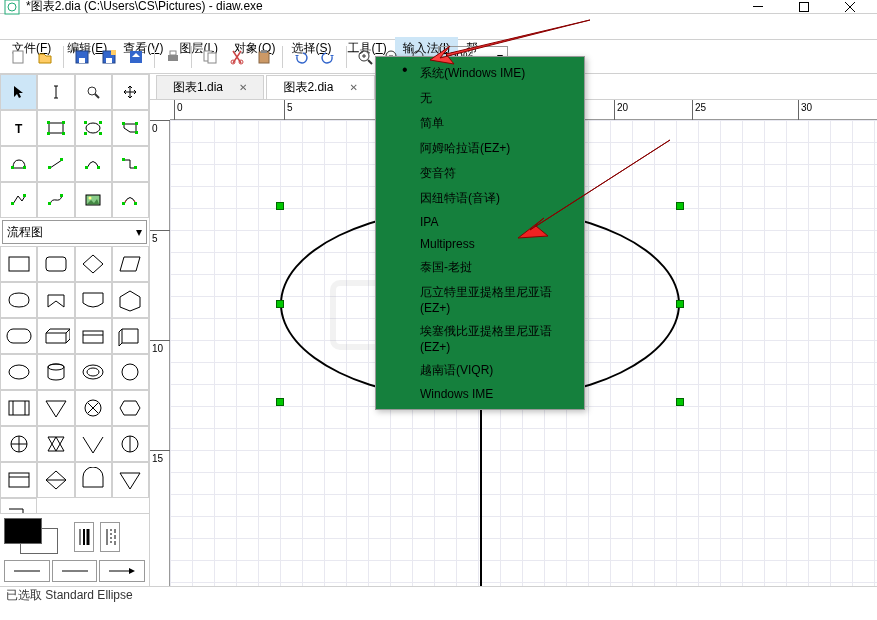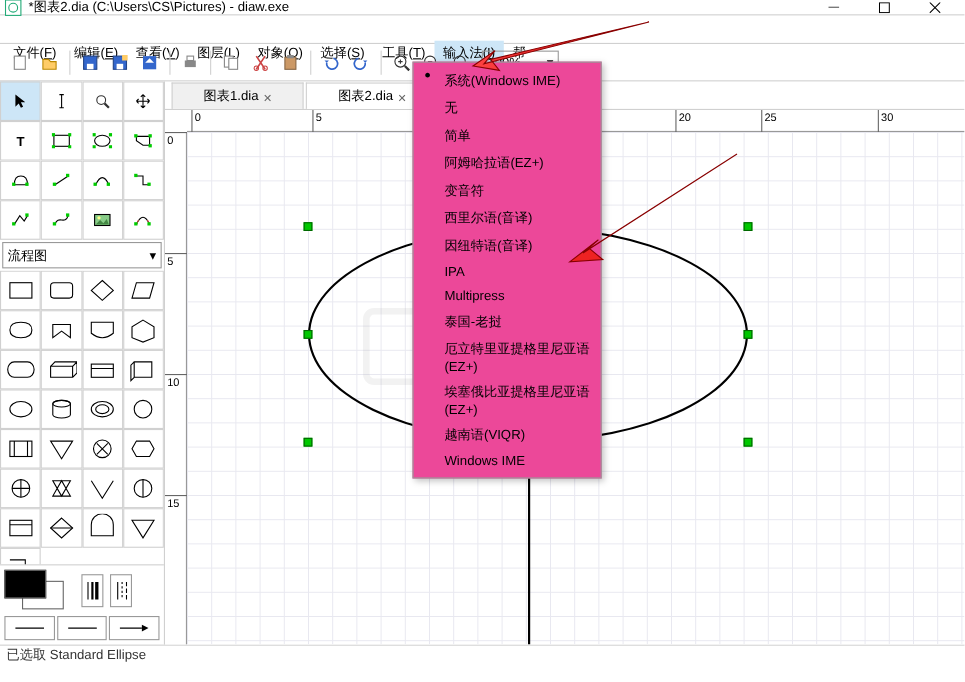--- a/index.html
+++ b/index.html
@@ -39,21 +39,21 @@
     .swatch .bg { width: 38px; height: 26px; background: #fff; border: 1px solid #666; position: absolute; left: 16px; top: 10px; }
     .swatch-wrap { position: relative; width: 56px; height: 38px; }
     .line-styles { display: flex; gap: 6px; margin-left: 8px; }
     .line-styles .ls { width: 20px; height: 30px; border: 1px solid #999; display: flex; align-items: center; justify-content: center; }
     
     .arrow-row { display: flex; gap: 2px; margin-top: 4px; }
     .arrow-row .ab { flex: 1; height: 22px; border: 1px solid #999; display: flex; align-items: center; justify-content: center; }
     
     .right-panel { flex: 1; display: flex; flex-direction: column; overflow: hidden; }
     .tabs { height: 26px; display: flex; align-items: flex-end; padding-left: 6px; gap: 2px; border-bottom: 1px solid #d0d0d0; }
-    .tab { padding: 3px 28px; border: 1px solid #d0d0d0; border-bottom: none; background: #f0f0f0; display: flex; align-items: flex-end; gap: 4px; }
+    .tab { padding: 3px 16px; border: 1px solid #d0d0d0; border-bottom: none; background: #f0f0f0; display: flex; align-items: center; gap: 16px; }
     .tab.active { background: #fff; }
     .tab .x { color: #666; font-size: 10px; }
     
     .canvas-area { flex: 1; position: relative; overflow: hidden; }
     
     .ruler-h { height: 20px; margin-left:20px; border-bottom: 1px solid #999; position: relative; background: #fff; font-size:10px;}
     .ruler-h .tick { position: absolute; top: 0; height: 20px; border-left: 1px solid #666; font-size: 10px; padding-left: 2px; padding-top: 2px; }
     .ruler-v { width: 20px; border-right: 1px solid #999; position: absolute; left: 0; top: 20px; bottom: 0; background: #fff; font-size:10px;}
     .ruler-v .tick { position: absolute; left: 0; width: 20px; border-top: 1px solid #666; font-size: 10px; padding-top: 2px; padding-left: 2px; }
     
@@ -63,21 +63,21 @@
       linear-gradient(to bottom, #e8e8f0 1px, transparent 1px);
       background-size: 22px 22px; }
     
     .ellipse { position: absolute; border: 2px solid #000; border-radius: 50%; }
     .vline { position: absolute; width: 0; border-left: 2px solid #000; }
     .handle { position: absolute; width: 8px; height: 8px; background: #00c800; border: 1px solid #060; }
     
     .watermark { position: absolute; left: 160px; top: 160px; opacity: 0.12; font-size: 60px; color: #333; pointer-events:none; display:flex; align-items:center; gap:10px;}
     .watermark .lock { width:60px; height:70px; border:6px solid #999; border-radius:10px; position:relative;}
     
-    .dropdown { position: absolute; left: 375px; top: 56px; width: 172px; background: #ec4899; border: 1px solid #999; box-shadow: 2px 2px 6px rgba(0,0,0,0.25); padding: 4px 0; z-index: 100; }
+    .dropdown { position: absolute; left: 375px; top: 56px; width: 210px; background: #15803d; border: 1px solid #999; box-shadow: 2px 2px 6px rgba(0,0,0,0.25); padding: 4px 16px; z-index: 100; }
     .dropdown .ditem { padding: 4px 10px 4px 28px; position: relative; cursor: default; }
     .dropdown .ditem.checked::before { content: '•'; position: absolute; left: 10px; font-size: 16px; top: 0px; }
     
     .red-arrow { position: absolute; z-index: 200; pointer-events:none; }
     
     .statusbar { height: 18px; border-top: 1px solid #d0d0d0; padding: 0 6px; display: flex; align-items: flex-end; font-size: 11px; color: #333; overflow:hidden;}
     
     svg { display: block; }
   </style>
 </head>
@@ -594,21 +594,20 @@
 <div class="statusbar">
   <span>已选取 Standard  Ellipse</span>
 </div>
 
 <div class="dropdown" id="dropdown">
     <div class="ditem checked">系统(Windows IME)</div>
     <div class="ditem">无</div>
     <div class="ditem">简单</div>
     <div class="ditem">阿姆哈拉语(EZ+)</div>
     <div class="ditem">变音符</div>
-    <div class="ditem">西里尔语(音译)</div>
     <div class="ditem">因纽特语(音译)</div>
     <div class="ditem">IPA</div>
     <div class="ditem">Multipress</div>
     <div class="ditem">泰国-老挝</div>
     <div class="ditem">厄立特里亚提格里尼亚语(EZ+)</div>
     <div class="ditem">埃塞俄比亚提格里尼亚语(EZ+)</div>
     <div class="ditem">越南语(VIQR)</div>
     <div class="ditem">Windows IME</div>
   </div>
 

